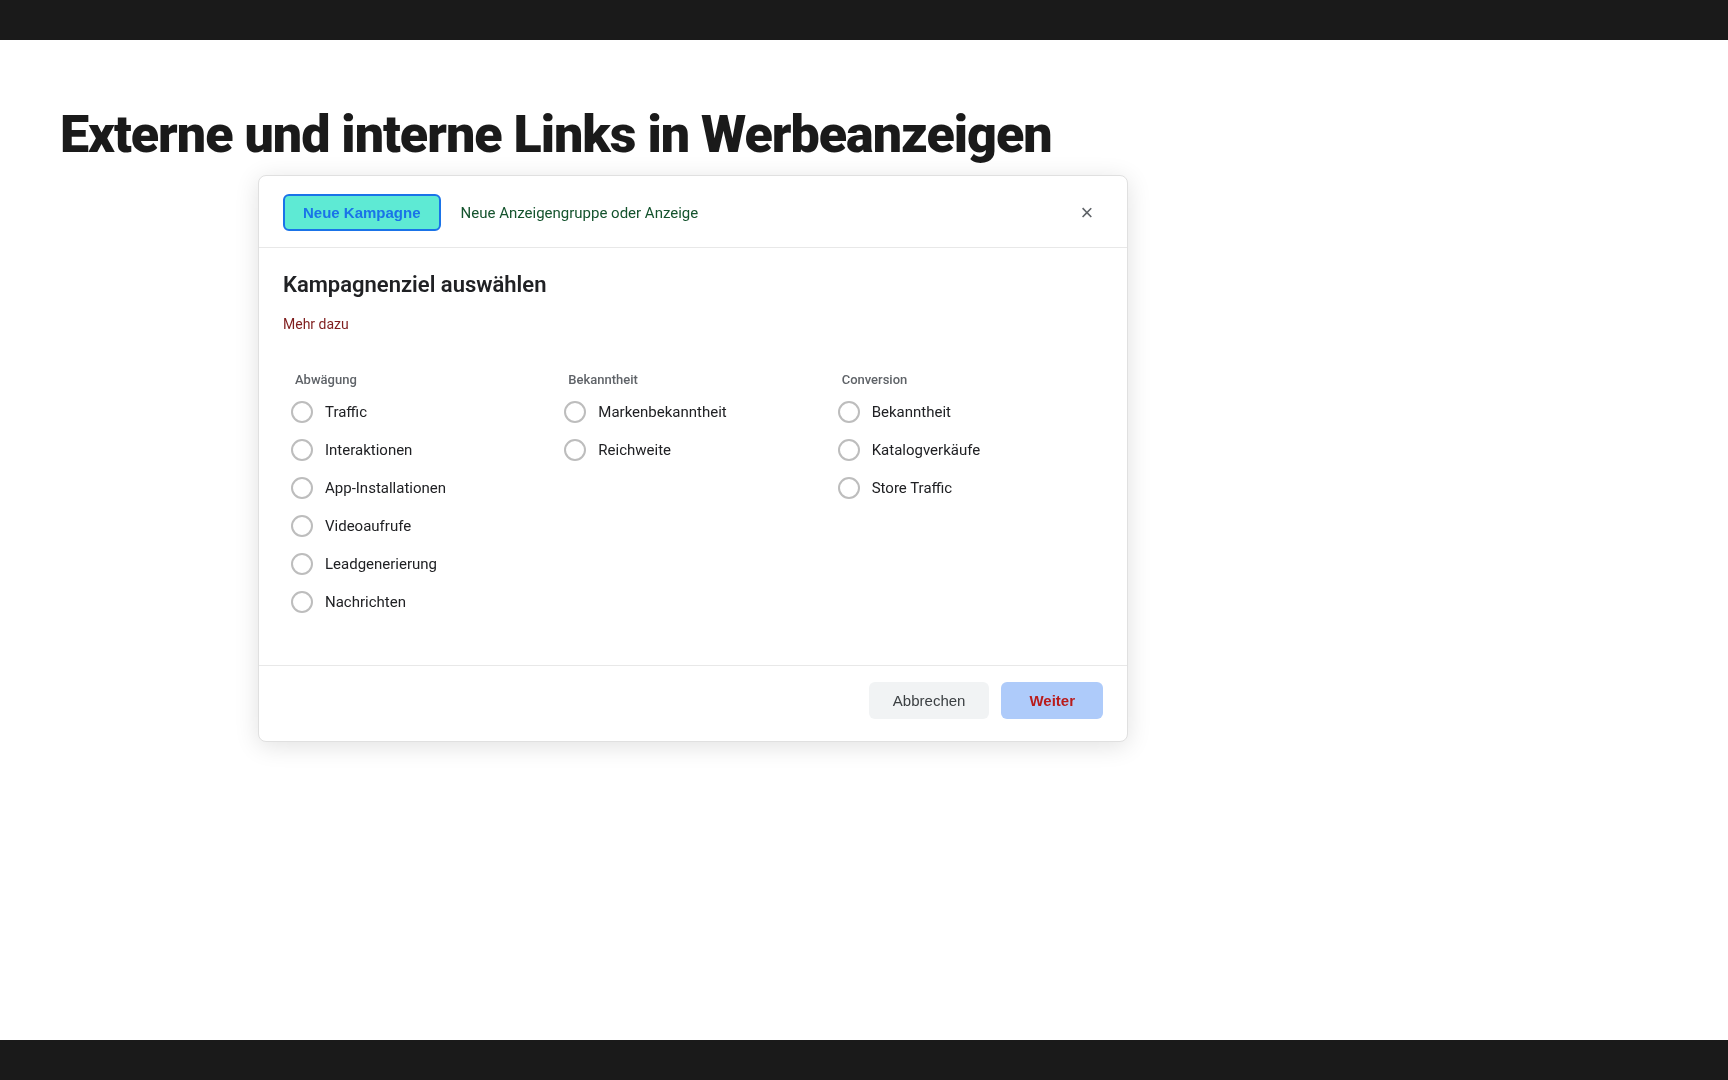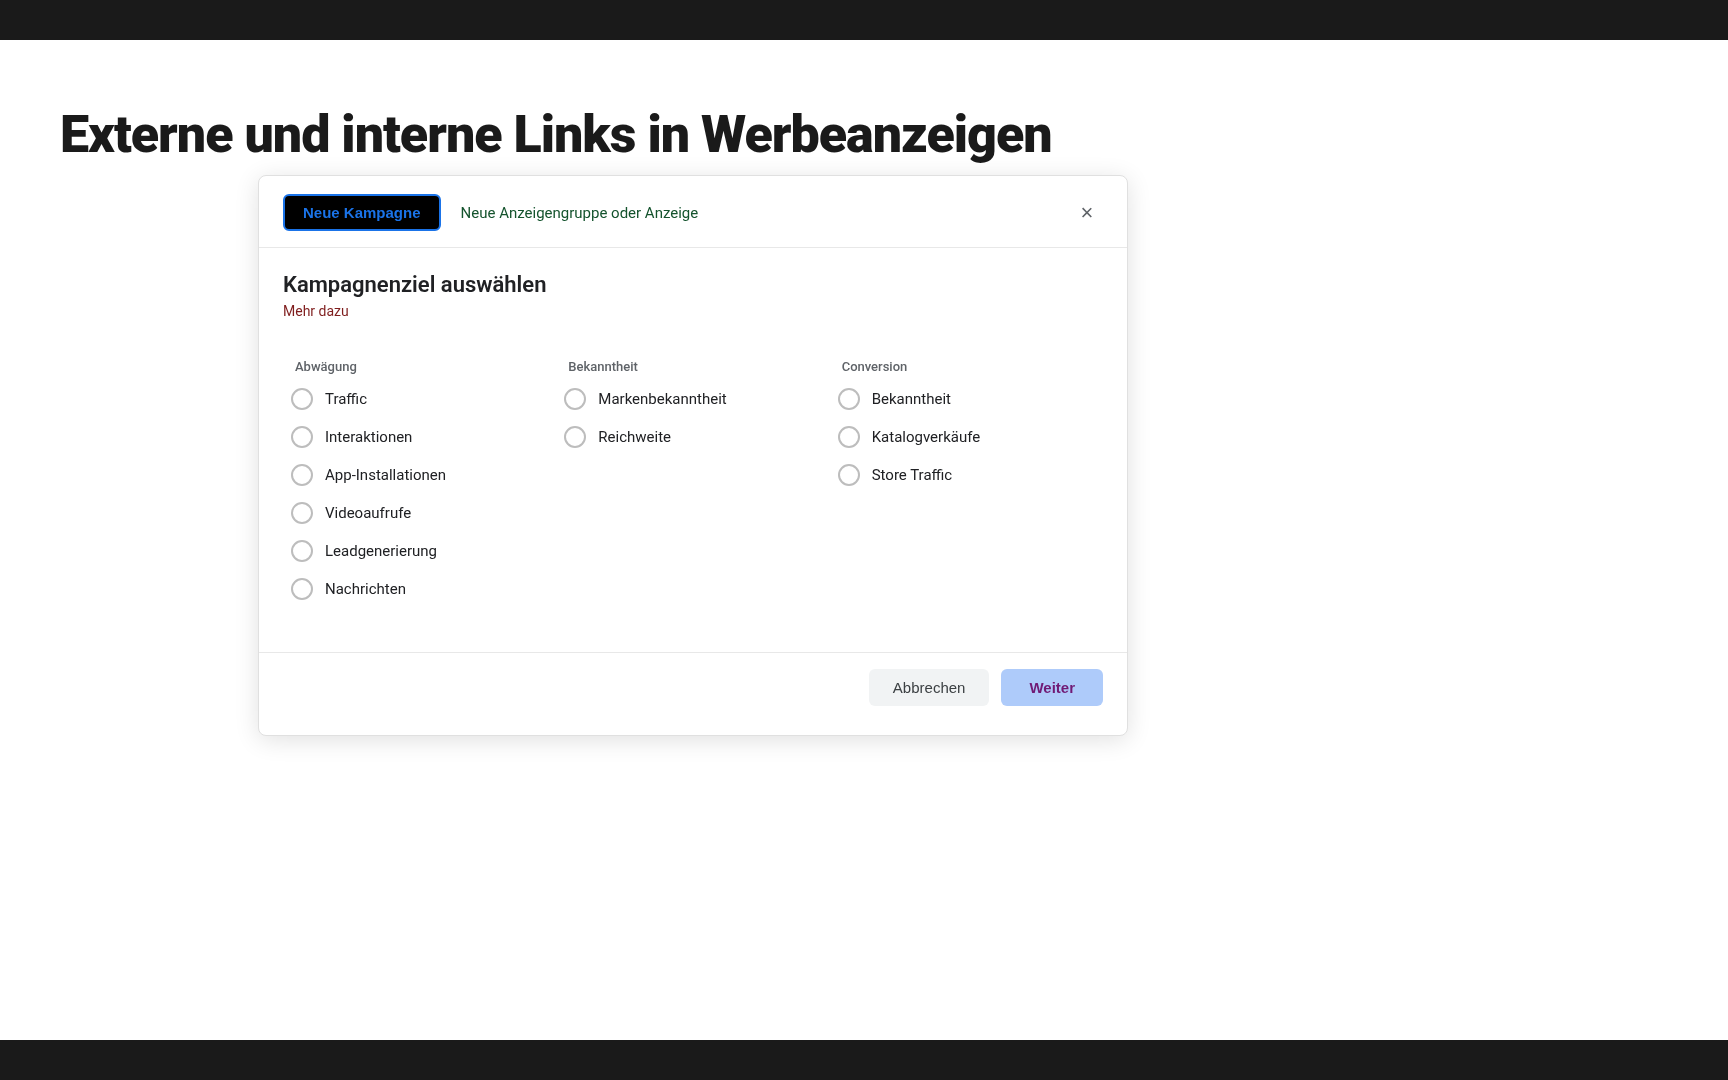--- a/index.html
+++ b/index.html
@@ -58,21 +58,21 @@
       align-items: center;
       padding: 18px 24px 16px 24px;
       border-bottom: 1px solid #e8e8e8;
       gap: 20px;
     }
 
     .tab-neue-kampagne {
       padding: 8px 18px;
       border: 2px solid #1a73e8;
       border-radius: 6px;
-      background: #000000;
+      background: #5eead4;
       color: #1a73e8;
       font-size: 15px;
       font-weight: 600;
       cursor: pointer;
       white-space: nowrap;
     }
 
     .tab-neue-anzeigengruppe {
       font-size: 15px;
       color: #14532d;
@@ -95,21 +95,21 @@
     }
 
     .dialog-body {
       padding: 24px 24px 20px 24px;
     }
 
     .section-title {
       font-size: 22px;
       font-weight: 600;
       color: #202124;
-      margin-bottom: 4px;
+      margin-bottom: 17px;
     }
 
     .mehr-dazu-link {
       font-size: 14px;
       color: #7f1d1d;
       text-decoration: none;
       cursor: pointer;
       margin-bottom: 20px;
       display: inline-block;
     }
@@ -155,21 +155,21 @@
 
     .radio-label {
       font-size: 15px;
       color: #202124;
     }
 
     .dialog-footer {
       display: flex;
       justify-content: flex-end;
       gap: 12px;
-      padding: 16px 24px 29px 24px;
+      padding: 16px 24px 22px 24px;
       border-top: 1px solid #e8e8e8;
       margin-top: 16px;
     }
 
     .btn-abbrechen {
       padding: 10px 24px;
       background: #f1f3f4;
       border: none;
       border-radius: 6px;
       font-size: 15px;
@@ -178,21 +178,21 @@
       cursor: pointer;
     }
 
     .btn-weiter {
       padding: 10px 28px;
       background: #aecbfa;
       border: none;
       border-radius: 6px;
       font-size: 15px;
       font-weight: 600;
-      color: #701a75;
+      color: #b91c1c;
       cursor: pointer;
     }
   </style>
 </head>
 <body>
 
 <div class="top-bar"></div>
 
 <h1 class="page-title">Externe und interne Links in Werbeanzeigen</h1>
 

